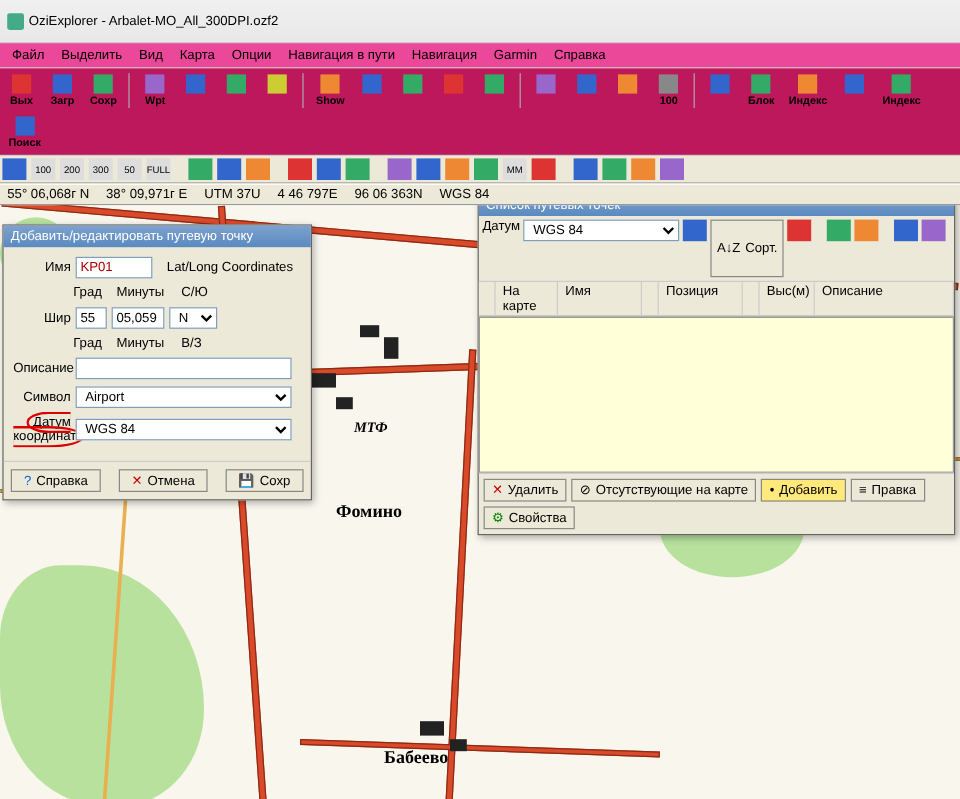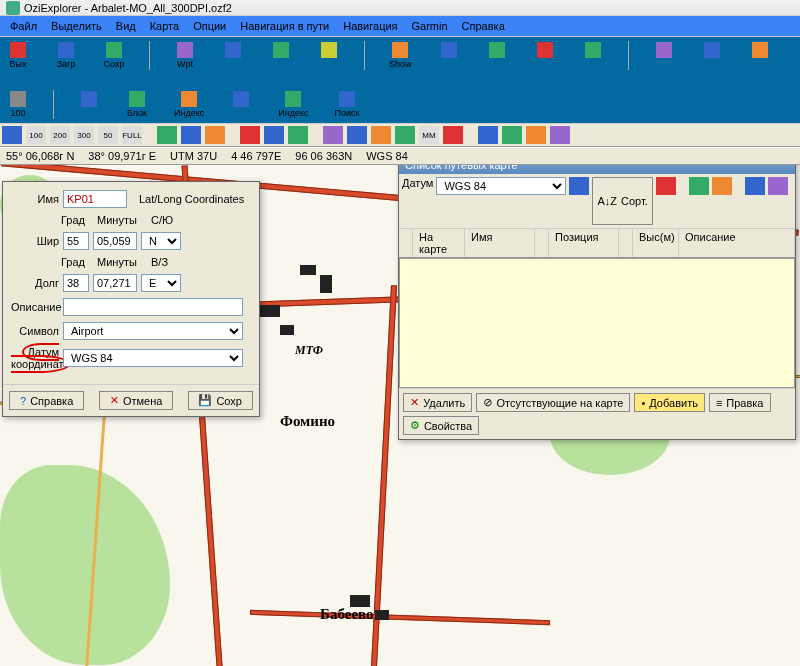--- a/index.html
+++ b/index.html
@@ -1,21 +1,21 @@
 <!DOCTYPE html>
 <html><head>
 <meta charset="utf-8">
 <style>
   * { box-sizing: border-box; margin: 0; padding: 0; font-family: Tahoma, sans-serif; font-size: 11px; }
   body { background: #ece9d8; width: 800px; height: 666px; overflow: hidden; position: relative; }
-  .titlebar { background: linear-gradient(#f0f0f0,#e8e8e8); height: 16px; padding: 2px 6px; display: flex; align-items: center; gap: 4px; border-bottom: 1px solid #ccc; }
+  .titlebar { background: linear-gradient(#f0f0f0,#e8e8e8); height: 36px; padding: 2px 6px; display: flex; align-items: center; gap: 4px; border-bottom: 1px solid #ccc; }
   .titlebar .icon { width: 14px; height: 14px; background: #4a8; border-radius: 2px; }
-  .menubar { background: #3b82f6; padding: 2px 4px; display: flex; gap: 2px; border-bottom: 1px solid #ccc; }
+  .menubar { background: #ec4899; padding: 2px 4px; display: flex; gap: 2px; border-bottom: 1px solid #ccc; }
   .menubar span { padding: 2px 6px; cursor: default; }
-  .toolbar { background: #0369a1; padding: 2px; display: flex; gap: 16px; border-bottom: 1px solid #ccc; flex-wrap: wrap; }
+  .toolbar { background: #be185d; padding: 2px; display: flex; gap: 2px; border-bottom: 1px solid #ccc; flex-wrap: wrap; font-weight: bold; }
   .tbtn { display: flex; flex-direction: column; align-items: center; padding: 2px 4px; border: 1px solid transparent; cursor: default; min-width: 32px; }
   .tbtn .ico { width: 16px; height: 16px; background: #888; margin-bottom: 1px; }
   .tbtn .lbl { font-size: 9px; }
   .sep { width: 1px; background: #aaa; margin: 2px 3px; }
   .toolbar2 { background: #ece9d8; padding: 2px; display: flex; gap: 4px; border-bottom: 1px solid #999; align-items: center; }
   .sbtn { width: 20px; height: 18px; border: 1px solid transparent; background: #ddd; font-size: 8px; display: flex; align-items: center; justify-content: center; }
   .statusbar { background: #ece9d8; padding: 2px 6px; display: flex; gap: 14px; border-bottom: 1px solid #999; border-top: 1px solid #fff; }
   .mapview { position: relative; width: 800px; height: 550px; background: #f8f6ed; overflow: hidden; }
   .road { position: absolute; background: #d94a2a; border: 1px solid #8b2a15; }
   .road-thin { position: absolute; background: #e8b050; border-top: 1px solid #8b6a15; border-bottom: 1px solid #8b6a15; }
@@ -220,26 +220,27 @@
   <div class="building" style="left:400px;top:190px;width:18px;height:12px"></div>
   <div class="building" style="left:425px;top:195px;width:14px;height:10px"></div>
   <div class="building" style="left:350px;top:430px;width:20px;height:12px"></div>
   <div class="building" style="left:375px;top:445px;width:14px;height:10px"></div>
   <div class="building" style="left:700px;top:190px;width:16px;height:12px"></div>
   <div class="building" style="left:720px;top:200px;width:14px;height:18px"></div>
   <div class="building" style="left:740px;top:185px;width:12px;height:10px"></div>
   <div class="building" style="left:100px;top:510px;width:18px;height:12px"></div>
 
   <div class="town-label" style="left:280px;top:248px">Фомино</div>
-  <div class="town-label" style="left:320px;top:441px">Бабеево</div>
+  <div class="town-label" style="left:320px;top:453px">Бабеево</div>
 
   <div class="town-label" style="left:295px;top:178px;font-size:12px;font-style:italic">МТФ</div>
   <div class="town-label" style="left:740px;top:212px;font-size:12px;font-style:italic">МТФ</div>
 
   <div class="dialog" style="left:2px;top:16px;width:258px">
+    <div class="dlg-title">Добавить/редактировать путевую точку</div>
     <div class="dlg-body">
       <div class="frow">
         <span class="flbl">Имя</span>
         <input class="finput" style="width: 64px; color: rgb(170, 0, 0);" value="KP01">
         <span style="margin-left:8px">Lat/Long Coordinates</span>
       </div>
       <div class="frow" style="margin-left:50px;gap:10px">
         <span style="width:26px">Град</span>
         <span style="width:44px">Минуты</span>
         <span>С/Ю</span>
@@ -249,26 +250,20 @@
         <input class="finput" style="width: 26px;" value="55">
         <input class="finput" style="width: 44px;" value="05,059">
         <select class="fselect" style="width:40px"><option>N</option></select>
       </div>
       <div class="frow" style="margin-left:50px;gap:10px">
         <span style="width:26px">Град</span>
         <span style="width:44px">Минуты</span>
         <span>В/З</span>
       </div>
       <div class="frow">
-        <span class="flbl">Долг</span>
-        <input class="finput" style="width: 26px;" value="38">
-        <input class="finput" style="width: 44px;" value="07,271">
-        <select class="fselect" style="width:40px"><option>E</option></select>
-      </div>
-      <div class="frow">
         <span class="flbl">Описание</span>
         <input class="finput" style="width: 180px;">
       </div>
       <div class="frow">
         <span class="flbl">Символ</span>
         <select class="fselect" style="width:180px"><option>Airport</option></select>
       </div>
       <div class="frow">
         <span class="flbl" style="width:48px"><span class="circled">Датум координат</span></span>
         <select class="fselect" style="width:180px"><option>WGS 84</option></select>
@@ -284,21 +279,21 @@
           <span>Отмена</span>
         </button>
       <button class="btn">
           <span style="color:#080">💾</span>
           <span>Сохр</span>
         </button>
     </div>
   </div>
 
   <div class="dialog" style="left:398px;top:-10px;width:398px">
-    <div class="dlg-title">Список путевых карте</div>
+    <div class="dlg-title">Список путевых точек</div>
     <div class="wpt-toolbar">
       <span>Датум</span>
       <select class="fselect" style="width:130px"><option>WGS 84</option></select>
       <div class="sbtn ico-blue"></div>
       <button class="btn" style="padding:17px 4px">
           <span>A↓Z</span> 
           <span>Сорт.</span>
         </button>
       <div class="sbtn ico-red"></div>
       <div class="sep"></div>

